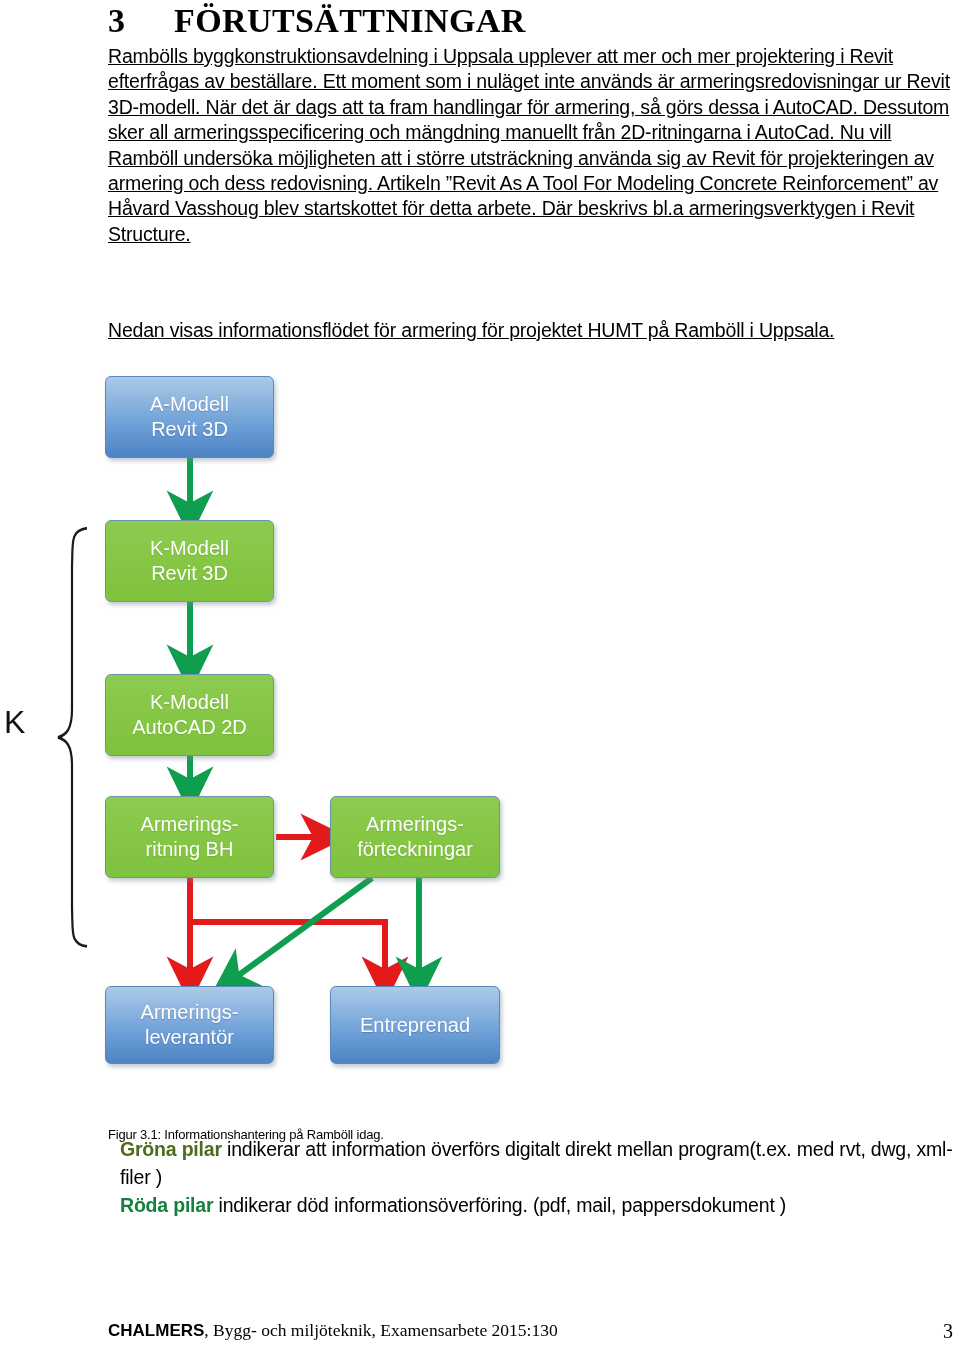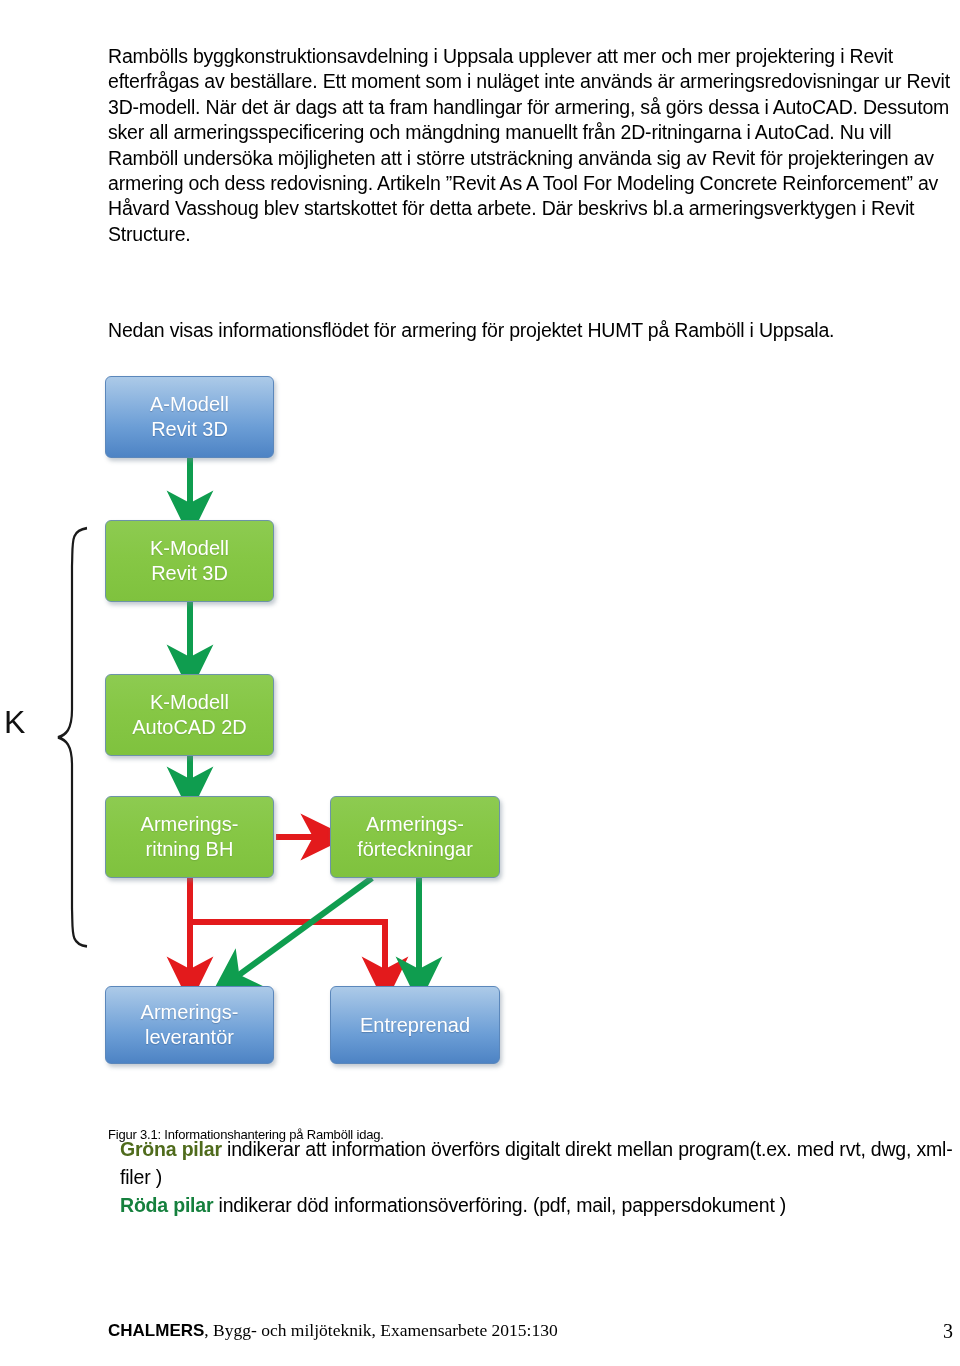--- a/index.html
+++ b/index.html
@@ -17,20 +17,21 @@
     font-size:34px;letter-spacing:0.4px;white-space:nowrap;
   }
   .chapter-num{display:inline-block;width:66px;}
 
   
   .body-col{
     position:absolute;left:108px;width:842px;
     font-size:19.5px;line-height:25.4px;
     text-align:left;letter-spacing:-0.2px;
     font-family:"Liberation Sans", sans-serif;
+    text-decoration:underline;
   }
   #para1{top:44px;}
   #para2{top:318px;}
 
   
   .figure{position:absolute;left:0;top:368px;width:960px;height:720px;}
 
   .node{
     position:absolute;border-radius:6px;
     display:flex;align-items:center;justify-content:center;
@@ -91,20 +92,23 @@
   .footer-brand{
     font-family:"Liberation Sans", sans-serif;font-weight:bold;font-size:17px;
   }
   .footer-page{font-family:"Liberation Serif", serif;font-size:20px;}
 </style>
 </head>
 <body>
 
 <div class="page">
 
+  <div class="chapter-head">
+    <span class="chapter-num">3</span><span>FÖRUTSÄTTNINGAR</span>
+  </div>
 
   <div class="body-col" id="para1">Rambölls byggkonstruktionsavdelning i Uppsala upplever att mer och mer projektering i Revit efterfrågas av beställare. Ett moment som i nuläget inte används är armeringsredovisningar ur Revit 3D-modell. När det är dags att ta fram handlingar för armering, så görs dessa i AutoCAD. Dessutom sker all armeringsspecificering och mängdning manuellt från 2D-ritningarna i AutoCad. Nu vill Ramböll undersöka möjligheten att i större utsträckning använda sig av Revit för projekteringen av armering och dess redovisning. Artikeln ”Revit As A Tool For Modeling Concrete Reinforcement” av Håvard Vasshoug blev startskottet för detta arbete. Där beskrivs bl.a armeringsverktygen i Revit Structure.</div>
   <div class="body-col" id="para2">Nedan visas informationsflödet för armering för projektet HUMT på Ramböll i Uppsala.</div>
 
   <div class="figure">
 
     <svg class="svg-layer" viewBox="0 0 960 720">
       <defs>
         <marker id="gh" markerWidth="9" markerHeight="9" refX="3.6" refY="4.5" orient="auto">
           <path d="M0,0.6 L8,4.5 L0,8.4 L2.1,4.5 Z" fill="#0f9d4f"></path>

